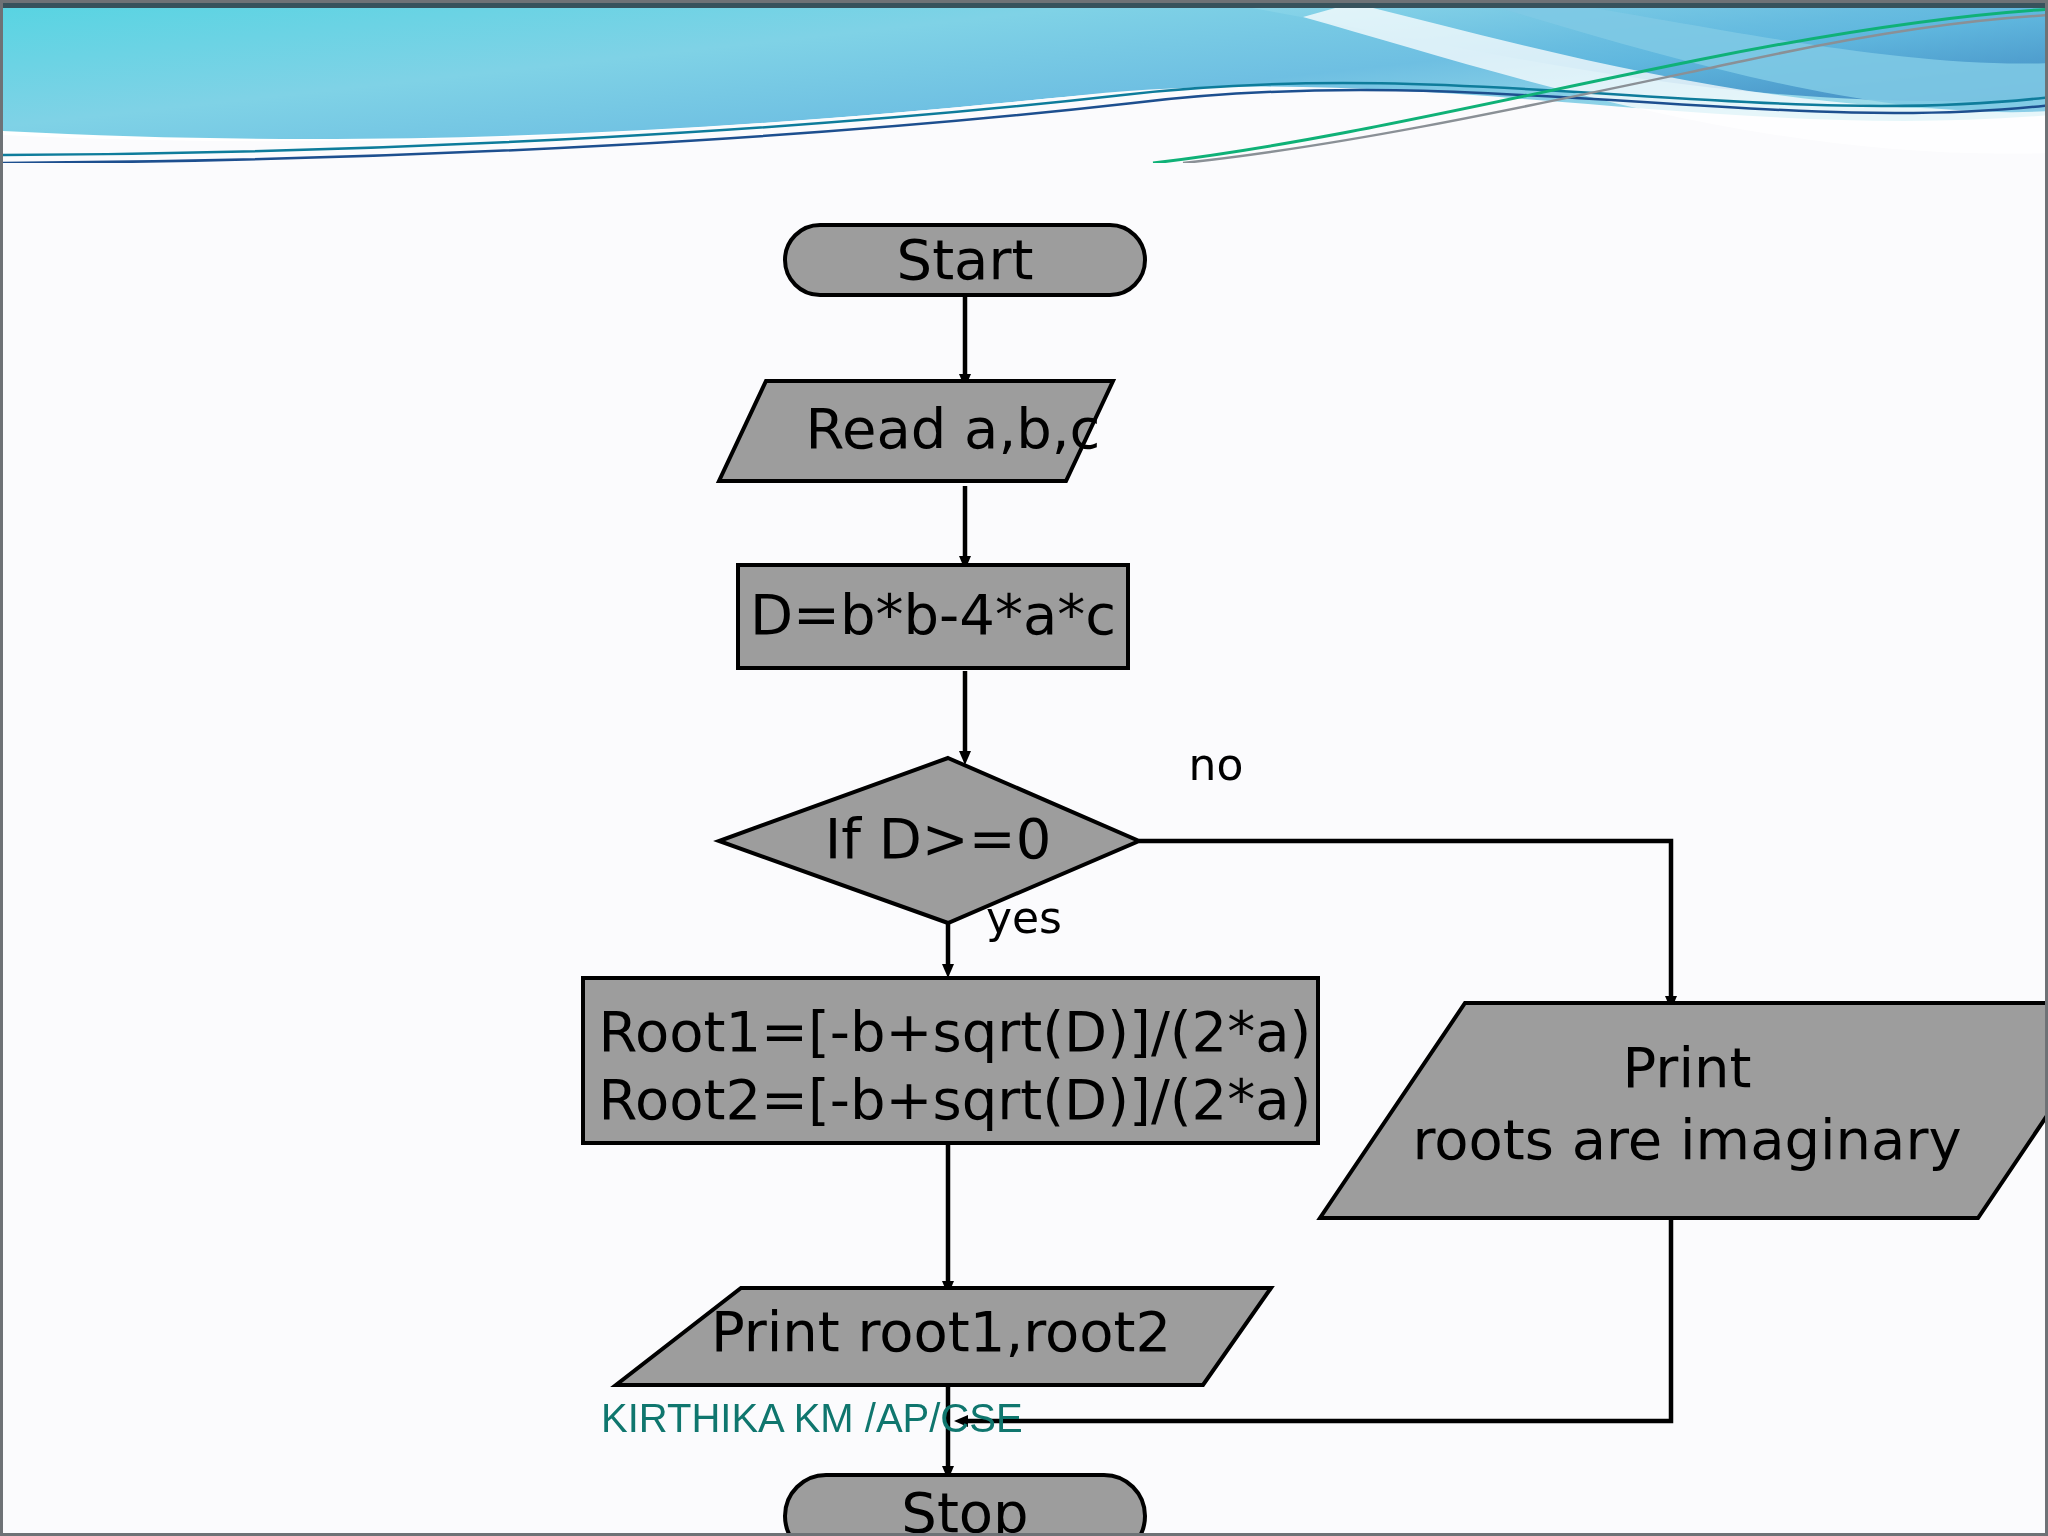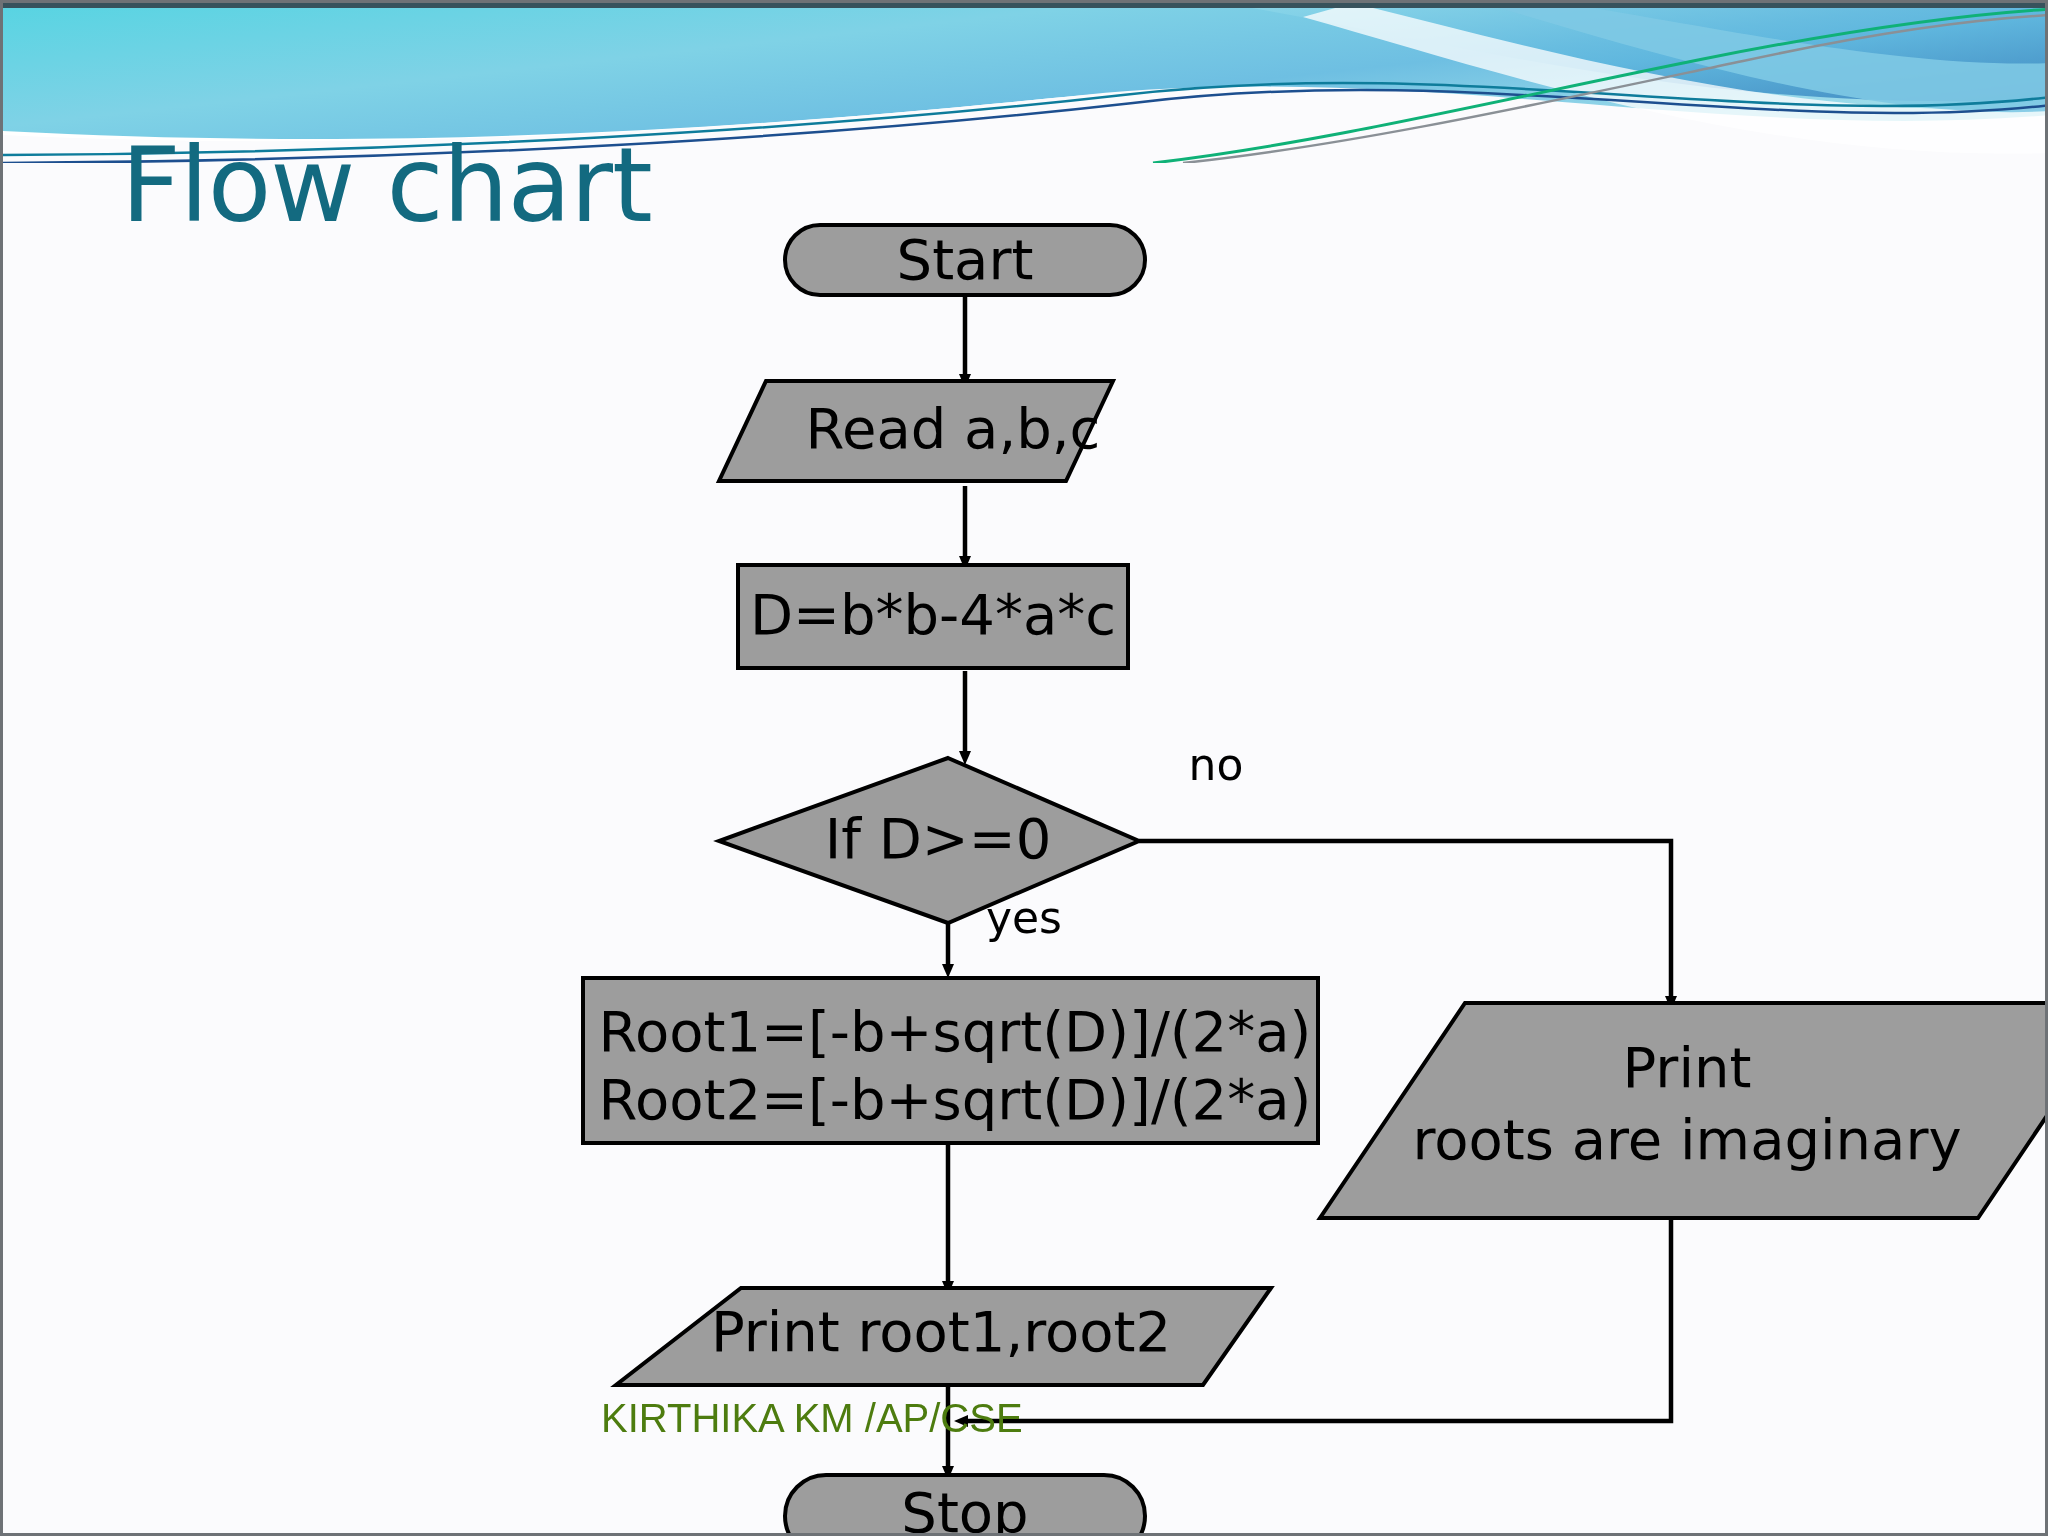--- a/index.html
+++ b/index.html
@@ -63,21 +63,21 @@
     dominant-baseline: middle;
   }
   .connector { stroke: #000000; stroke-width: 4.5; fill: none; }
   
   #footer-credit {
     position: absolute;
     left: 598px;
     top: 1393px;
     font-family: "Liberation Sans", sans-serif;
     font-size: 40px;
-    color: #4d7c0f;
+    color: #0f766e;
     white-space: nowrap;
   }
 </style>
 </head>
 <body>
 
 <div id="slide">
 
   <div id="header-art">
     <svg width="2048" height="160" viewBox="0 0 2048 160" xmlns="http://www.w3.org/2000/svg">
@@ -105,21 +105,20 @@
       <path d="M1480,0 C1680,60 1880,118 2048,108 L2048,60 C1900,66 1700,22 1560,0 Z" fill="#7ec9e4" opacity="0.9"></path>
 
       <path d="M0,152 C420,150 820,126 1120,92 C1460,52 1760,128 2048,94" stroke="#0e7c9b" stroke-width="2.5" fill="none"></path>
       <path d="M0,160 C430,158 830,134 1130,100 C1470,58 1770,134 2048,102" stroke="#1d4f8f" stroke-width="2.5" fill="none"></path>
       <path d="M1150,160 C1320,140 1500,96 1700,56 C1830,30 1950,12 2048,6" stroke="#0fb177" stroke-width="3" fill="none"></path>
       <path d="M1180,160 C1350,142 1540,100 1740,58 C1860,32 1970,16 2048,12" stroke="#8a9096" stroke-width="2.5" fill="none"></path>
       <rect x="0" y="0" width="2048" height="5" fill="#37525c"></rect>
     </svg>
   </div>
 
-  <div id="page-title">Flow chart</div>
 
   <svg id="flowchart" viewBox="0 0 2048 1536" xmlns="http://www.w3.org/2000/svg">
     <defs>
       <marker id="arrow" markerWidth="14" markerHeight="14" refX="7" refY="6" orient="auto" markerUnits="userSpaceOnUse">
         <path d="M0,0 L14,6 L0,12 Z" fill="#000000"></path>
       </marker>
       <clipPath id="slideclip">
         <rect x="0" y="0" width="2045" height="1533"></rect>
       </clipPath>
     </defs>

